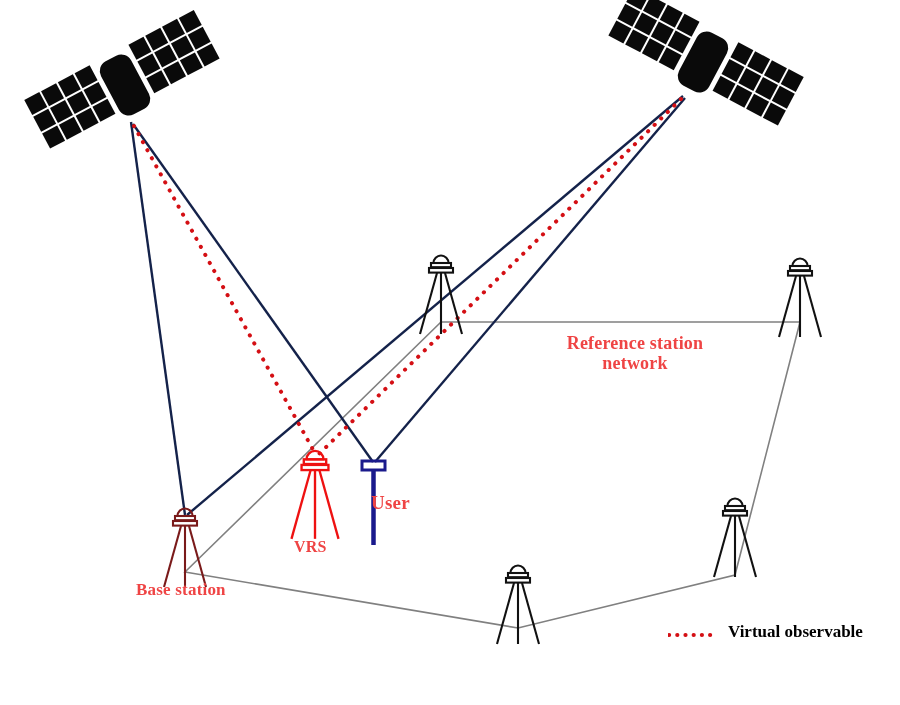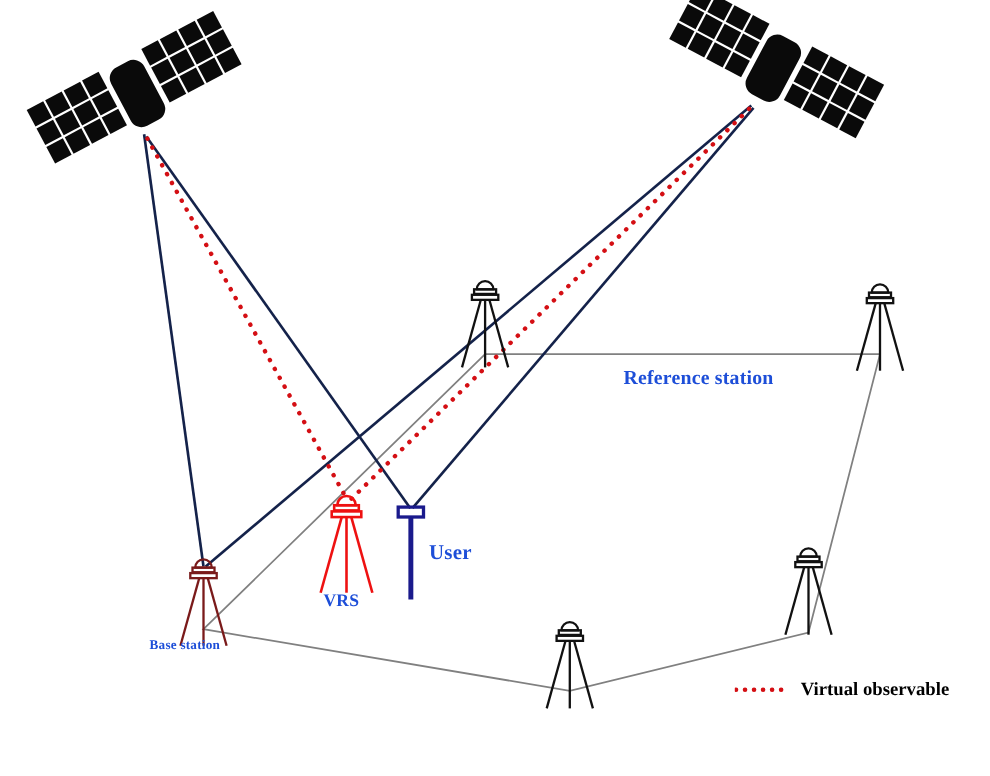--- a/index.html
+++ b/index.html
@@ -24,58 +24,58 @@
     position: absolute;
     inset: 0;
     width: 900px;
     height: 705px;
     display: block;
   }
   .fig-label {
     position: absolute;
     font-family: "Liberation Serif", "DejaVu Serif", serif;
     font-weight: bold;
-    color: #1d4ed8;
+    color: #ef4444;
     white-space: nowrap;
     line-height: 1.12;
     letter-spacing: 0.2px;
   }
   #label-base-station {
     left: 136px;
     top: 580px;
-    font-size: 12px;
+    font-size: 17px;
   }
   #label-vrs {
     left: 294px;
     top: 538px;
     font-size: 16px;
   }
   #label-user {
-    left: 390px;
+    left: 371px;
     top: 492px;
     font-size: 19px;
   }
   #label-network {
     left: 545px;
     top: 333px;
     font-size: 18px;
     width: 180px;
     text-align: center;
     white-space: normal;
   }
   #label-network .net-line { display: block; }
   #legend {
     position: absolute;
     left: 668px;
     top: 612px;
     width: 224px;
   }
   .legend-row {
     display: flex;
-    align-items: center;
+    align-items: flex-end;
     height: 30px;
   }
   .legend-swatch {
     width: 50px;
     height: 14px;
     margin-right: 10px;
     flex: 0 0 auto;
     position: relative;
   }
   .legend-swatch svg { display: block; }
@@ -191,20 +191,21 @@
   </svg>
 
   <div class="fig-label" id="label-base-station">Base station</div>
 
   <div class="fig-label" id="label-vrs">VRS</div>
 
   <div class="fig-label" id="label-user">User</div>
 
   <div class="fig-label" id="label-network">
     <span class="net-line">Reference station</span>
+    <span class="net-line">network</span>
   </div>
 
   <div id="legend">
     <div class="legend-row">
       <span class="legend-swatch">
         <svg width="50" height="14" viewBox="0 0 50 14">
           <line x1="1" y1="7" x2="49" y2="7" stroke="#d40f14" stroke-width="4" stroke-linecap="round" stroke-dasharray="0.2 8"></line>
         </svg>
       </span>
       <span class="legend-text">Virtual observable</span>

